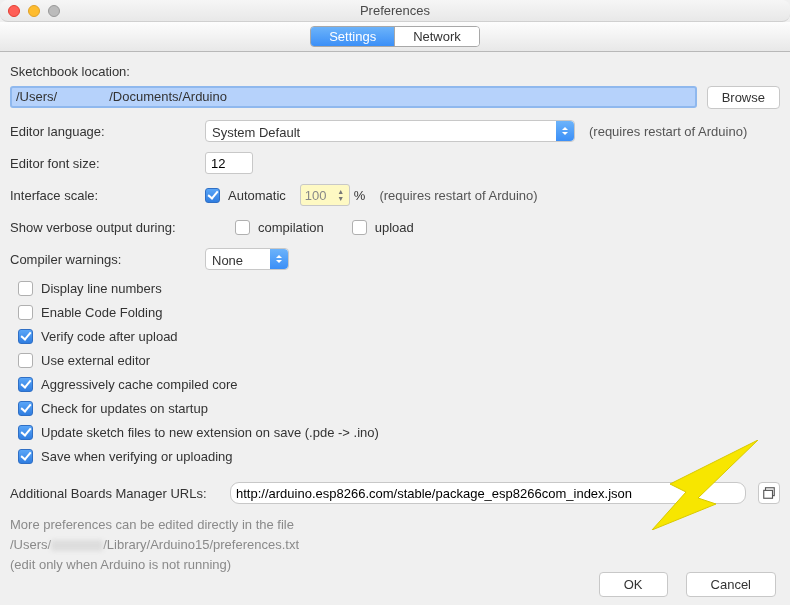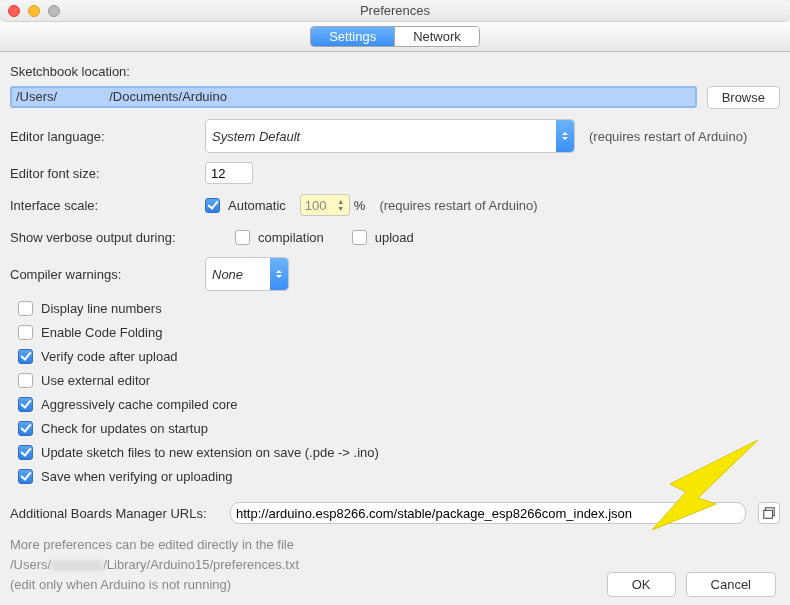--- a/index.html
+++ b/index.html
@@ -71,23 +71,23 @@
   .btn {
     background: #fff;
     border: 1px solid #c8c8c8;
     border-radius: 4px;
     padding: 3px 14px;
     font-size: 13px;
     color: #333;
     margin-left: 10px;
   }
   .select {
-    position: relative; display: inline-flex; align-items: center;
+    position: relative; display: inline-flex; align-items: flex-start;
     background: #fff; border: 1px solid #c8c8c8; border-radius: 4px;
-    height: 22px; padding: 16px 6px; font-style: italic;
+    height: 22px; padding: 4px 6px;
   }
   .select.wide { width: 370px; }
   .select.small { width: 84px; }
   .select .arrow {
     position: absolute; right: 0; top: 0; bottom: 0;
     width: 18px; background: linear-gradient(#6cb3fa,#3b8ff7);
     border-top-right-radius: 4px; border-bottom-right-radius: 4px;
     display: flex; flex-direction: column; justify-content: center; align-items: center;
   }
   .select .arrow::before { content: ""; border: 3px solid transparent; border-bottom-color: #fff; margin-bottom: 2px; }
@@ -124,21 +124,21 @@
     flex: 1; height: 22px; border: 1px solid #c8c8c8; border-radius: 9px;
     padding: 1px 5px; font-size: 13px; background: #fff;
   }
   .icon-btn {
     width: 22px; height: 22px; border: 1px solid #c8c8c8; border-radius: 4px;
     margin-left: 12px; background: #fff; display: flex; align-items: center; justify-content: center;
   }
   .icon-btn svg { width: 14px; height: 14px; }
   .footnote { color: #8a8a8a; margin-top: 10px; line-height: 1.55; }
   .footer {
-    position: absolute; bottom: 8px; right: 14px; display: flex; gap: 0;
+    position: absolute; bottom: 8px; right: 14px; display: flex; gap: 8px;
   }
   .footer .btn { padding: 4px 24px; }
 
   
   .yellow-arrow {
     position: absolute;
     left: 628px; top: 388px;
     width: 140px; height: 90px;
     pointer-events: none;
   }

